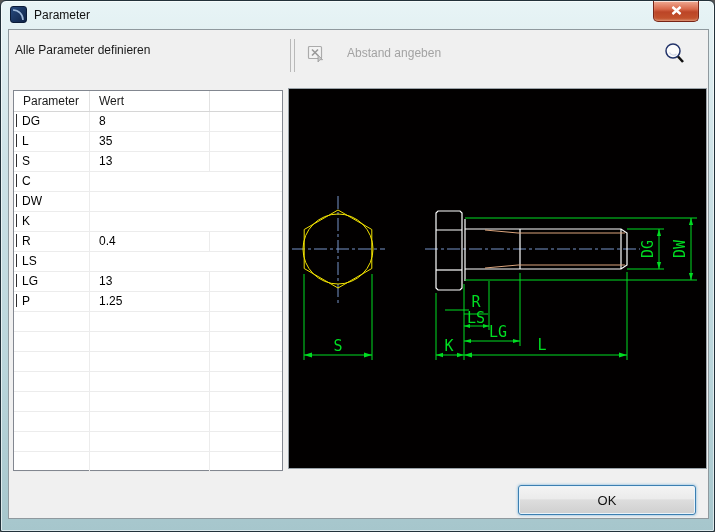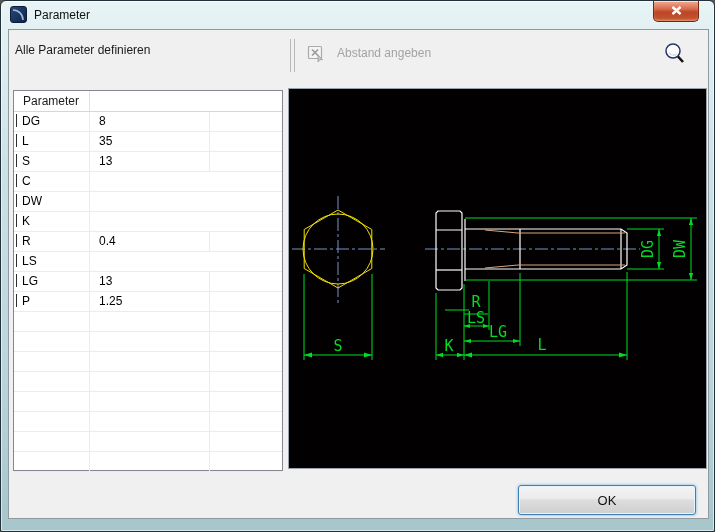--- a/index.html
+++ b/index.html
@@ -19,21 +19,21 @@
     box-shadow:inset 0 1px 0 rgba(255,255,255,.65),inset 0 -1px 2px rgba(255,255,255,.25);}
   .close-x{display:block;text-align:center;font-size:12px;line-height:19px;font-weight:bold;color:#fff;
     text-shadow:0 1px 1px #6b1d0d;}
   
   .client{position:absolute;left:7px;top:28px;width:701px;height:490px;background:#f0f0f0;border:1px solid #8f999e;padding-left:44px;}
   .define-label{position:absolute;left:6px;top:13px;font-size:12px;color:#1a1a1a;}
   .tb-sep{position:absolute;left:281px;top:9px;height:33px;width:5px;
     border-left:1px solid #b9b9b9;border-right:1px solid #b9b9b9;}
   .tb-btn{position:absolute;background:transparent;border:none;padding:0;margin:0;}
   .btn-distance{left:297px;top:14px;width:20px;height:20px;}
-  .hint-label{position:absolute;left:328px;top:16px;font-size:12px;color:#a3a3a3;}
+  .hint-label{position:absolute;left:338px;top:16px;font-size:12px;color:#a3a3a3;}
   .btn-zoom{left:652px;top:12px;width:26px;height:24px;}
   
   .ptable{position:absolute;left:4px;top:60px;width:270px;height:381px;background:#fff;border:1px solid #828790;}
   .thead{display:flex;height:21px;border-bottom:1px solid #d6d6d6;}
   .th{font-size:12px;color:#1a1a1a;padding:3px 0 0 9px;border-right:1px solid #e2e2e2;overflow:hidden;}
   .c1{width:76px;} .c2{width:120px;} .c3{flex:1;border-right:none;}
   .row{display:flex;height:20px;border-bottom:1px solid #ececec;}
   .cell{font-size:12px;color:#000;padding:2px 0 0 9px;border-right:1px solid #ececec;overflow:hidden;}
   .cell.c3{border-right:none;}
   .row:not(.empty) .pname{padding-left:2px;}
@@ -95,20 +95,21 @@
       <svg width="26" height="24" viewBox="0 0 26 24">
         <circle cx="12" cy="9" r="7" fill="#fcfcfc" stroke="#24356b" stroke-width="1.5"></circle>
         <path d="M8.5,10.5 a4.5,4.5 0 0 0 7,1.5" fill="none" stroke="#cfd6e6" stroke-width="1.2"></path>
         <line x1="17" y1="14.5" x2="22" y2="20" stroke="#111" stroke-width="2.6"></line>
       </svg>
     </button>
 
     <div class="ptable">
       <div class="thead">
         <div class="th c1">Parameter</div>
+        <div class="th c2">Wert</div>
         <div class="th c3"></div>
       </div>
       <div class="tbody">
       <div class="row">
         <div class="cell pname c1">DG</div>
         <div class="cell c2">8</div>
         <div class="cell c3"></div>
       </div>
 
       <div class="row">

